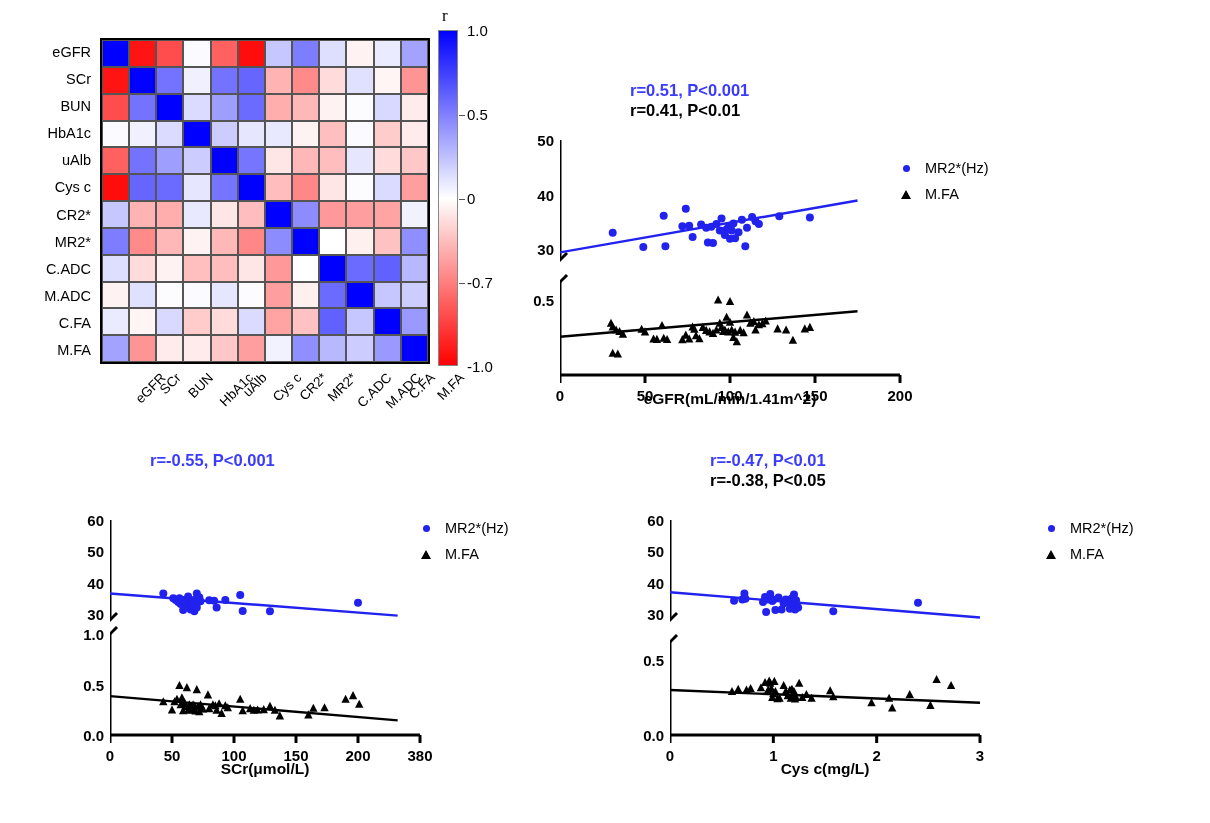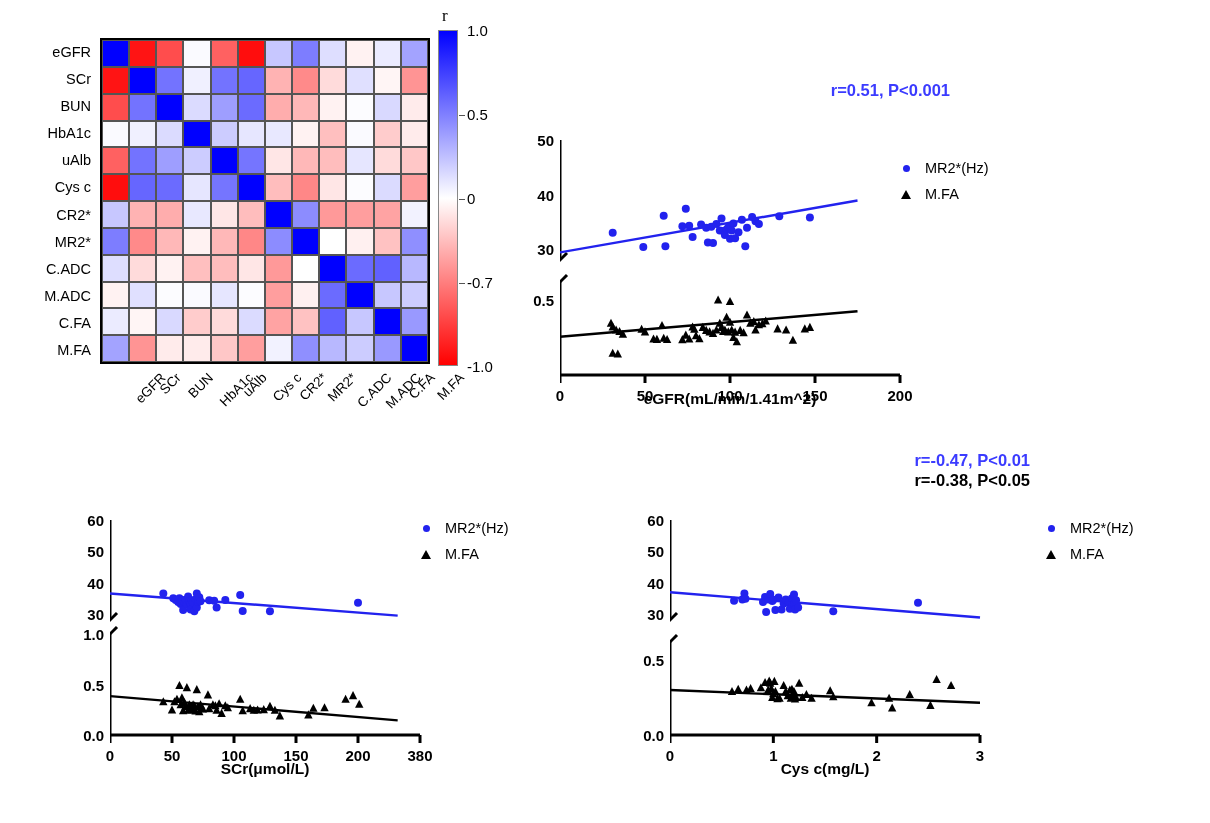--- a/index.html
+++ b/index.html
@@ -26,21 +26,21 @@
   #colorbar-title{position:absolute;left:4px;top:-24px;font-size:17px;
            font-family:"Liberation Serif", serif;}
   #colorbar{position:absolute;left:0px;top:0px;width:20px;height:336px;
            border:1px solid #888;box-sizing:border-box;
            background:linear-gradient(to bottom,#0000ff 0%,#ffffff 50%,#ff0000 100%);}
   #colorbar .cbtick{position:absolute;left:20px;width:6px;height:1px;background:#555;}
   #colorbar-labels .cbl{position:absolute;left:29px;font-size:15px;
            font-family:"Liberation Sans",sans-serif;transform:translateY(-50%);}
   
   .scatter{position:absolute;}
-  .sc-title{position:absolute;text-align:right;font-weight:bold;font-size:16.5px;
+  .sc-title{position:absolute;text-align:left;font-weight:bold;font-size:16.5px;
            line-height:1.22;white-space:nowrap;}
   .sc-title .l1{color:#3b3bff;}
   .sc-title .l2{color:#000;}
   .sc-plot{position:absolute;}
   .sc-svg{position:absolute;left:0;top:0;}
   .ytick-lab{position:absolute;font-size:15px;font-weight:bold;text-align:right;
            transform:translateY(-50%);white-space:nowrap;}
   .xtick-lab{position:absolute;font-size:15px;font-weight:bold;text-align:center;
            transform:translateX(-50%);white-space:nowrap;}
   .xaxis-title{position:absolute;font-size:15.5px;font-weight:bold;text-align:center;
@@ -245,20 +245,21 @@
         <div class="cbl" style="top: 168px;">0</div>
         <div class="cbl" style="top: 252px;">-0.7</div>
         <div class="cbl" style="top: 336px;">-1.0</div>
       </div>
   </div>
 </div>
 
 <div class="scatter" id="sc-egfr" style="left:500px;top:80px;width:700px;height:340px;">
   <div class="sc-title" style="left:130px;top:0px;width:320px;">
     <div class="l1">r=0.51, P&lt;0.001</div>
+    <div class="l2">r=0.41, P&lt;0.01</div>
   </div>
   <div class="sc-plot" id="plot-egfr" style="left:60px;top:60px;width:340px;height:235px;">
       <div class="ytick-lab" style="left: -52px; top: 109.091px; width: 46px;">30</div>
       <div class="ytick-lab" style="left: -52px; top: 54.5455px; width: 46px;">40</div>
       <div class="ytick-lab" style="left: -52px; top: 0px; width: 46px;">50</div>
       <div class="ytick-lab" style="left: -52px; top: 160px; width: 46px;">0.5</div>
       <div class="xtick-lab" style="left: 0px; top: 247px;">0</div>
       <div class="xtick-lab" style="left: 85px; top: 247px;">50</div>
       <div class="xtick-lab" style="left: 170px; top: 247px;">100</div>
       <div class="xtick-lab" style="left: 255px; top: 247px;">150</div>
@@ -380,20 +381,21 @@
         <span class="mk">
           <span class="tri" style="border-bottom-color: rgb(0, 0, 0);"></span>
         </span>
         <span class="lbl">M.FA</span>
       </div>
     </div>
 </div>
 
 <div class="scatter" id="sc-scr" style="left:30px;top:450px;width:560px;height:360px;">
   <div class="sc-title" style="left:120px;top:0px;width:320px;">
+    <div class="l1">r=-0.55, P&lt;0.001</div>
   </div>
   <div class="sc-plot" id="plot-scr" style="left:80px;top:70px;width:310px;height:215px;">
       <div class="ytick-lab" style="left: -52px; top: 93.75px; width: 46px;">30</div>
       <div class="ytick-lab" style="left: -52px; top: 62.5px; width: 46px;">40</div>
       <div class="ytick-lab" style="left: -52px; top: 31.25px; width: 46px;">50</div>
       <div class="ytick-lab" style="left: -52px; top: 0px; width: 46px;">60</div>
       <div class="ytick-lab" style="left: -52px; top: 215px; width: 46px;">0.0</div>
       <div class="ytick-lab" style="left: -52px; top: 164.5px; width: 46px;">0.5</div>
       <div class="ytick-lab" style="left: -52px; top: 114px; width: 46px;">1.0</div>
       <div class="xtick-lab" style="left: 0px; top: 227px;">0</div>

